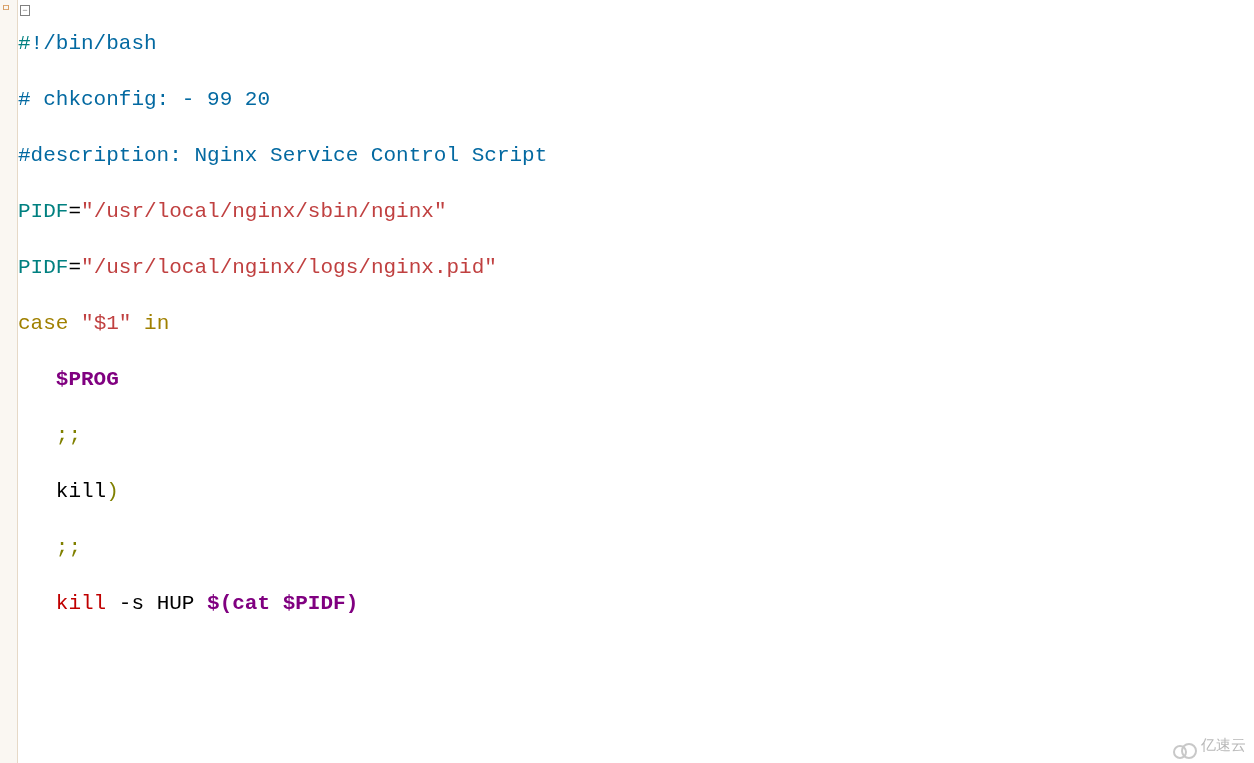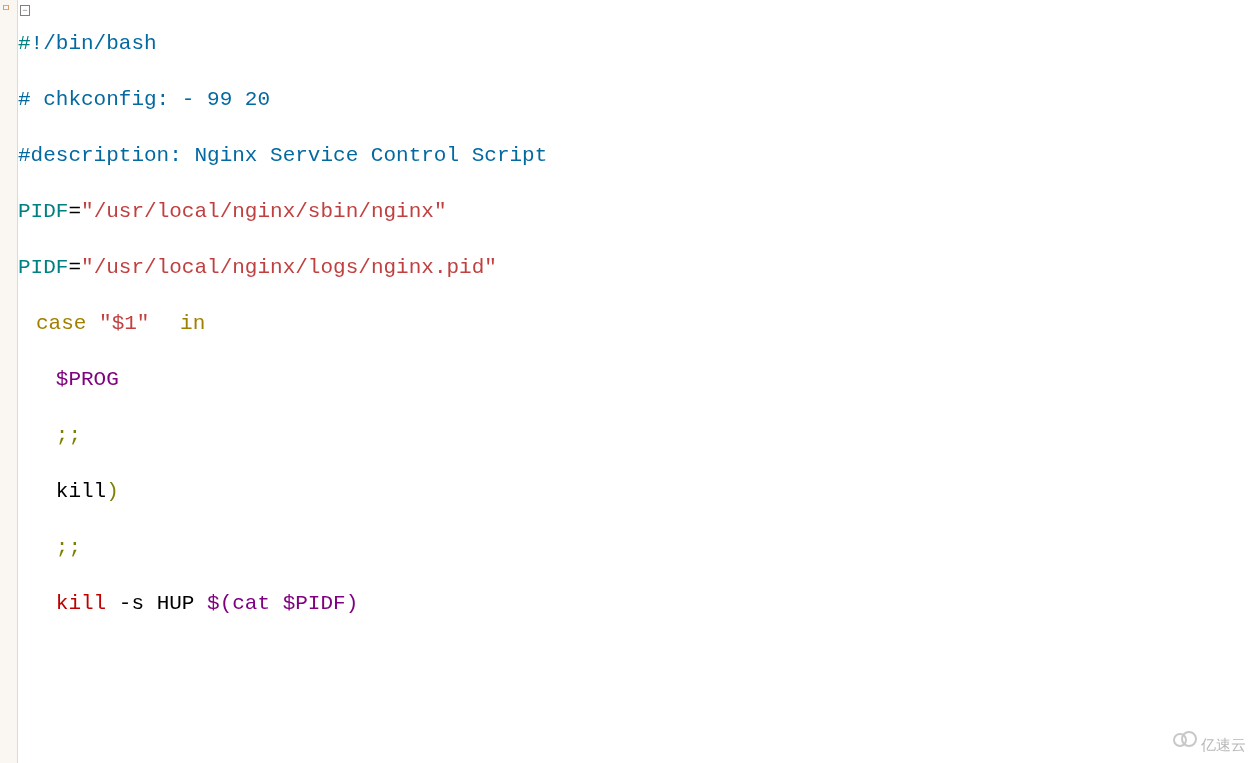--- a/index.html
+++ b/index.html
@@ -41,31 +41,31 @@
     font-family: sans-serif;
   }
   .code {
     position: absolute;
     left: 18px;
     top: 2px;
     white-space: pre;
   }
   .c-teal   { color: #008080; }
   .c-blue   { color: #0369a1; }
-  .c-purple { color: #800080; font-weight: normal; }
+  .c-purple { color: #800080; font-weight: bold; }
   .c-str    { color: #c04040; }
   .c-olive  { color: #808000; }
-  .c-key    { color: #a08000; margin-left: 18px; }
+  .c-key    { color: #a08000; }
   .c-red    { color: #c00000; }
   .c-black  { color: #000000; }
 
   .watermark {
     position: absolute;
     right: 8px; bottom: 4px;
-    display: flex; align-items: flex-start; gap: 4px;
+    display: flex; align-items: flex-end; gap: 4px;
     color: #b8b8b8;
     font-family: sans-serif;
     font-size: 15px;
     user-select: none;
   }
   .wm-logo {
     width: 24px; height: 16px;
     position: relative;
   }
   .wm-logo::before, .wm-logo::after {

